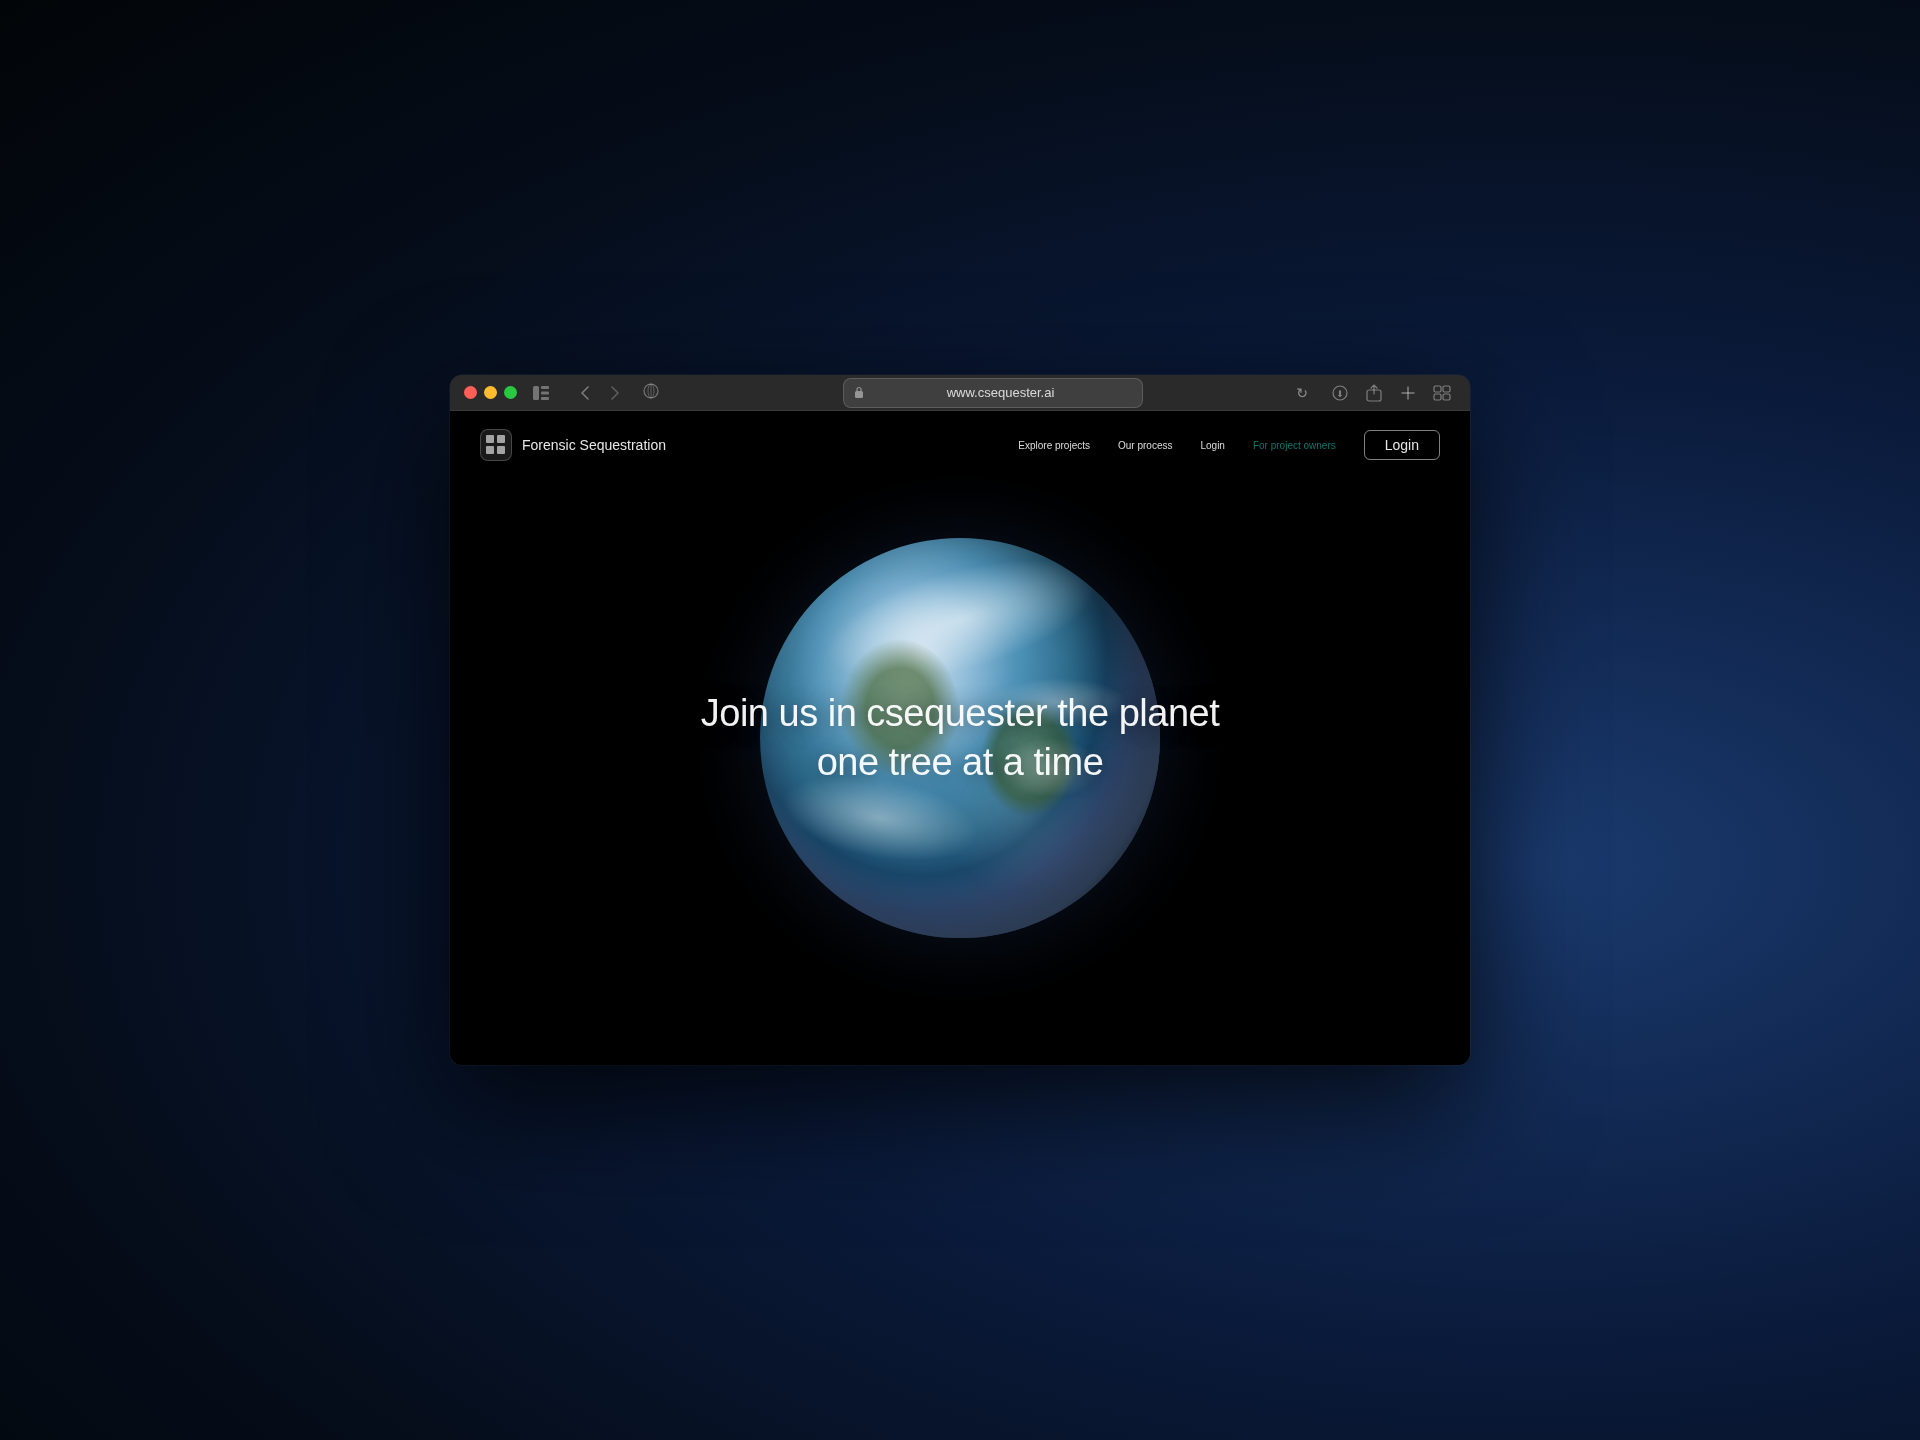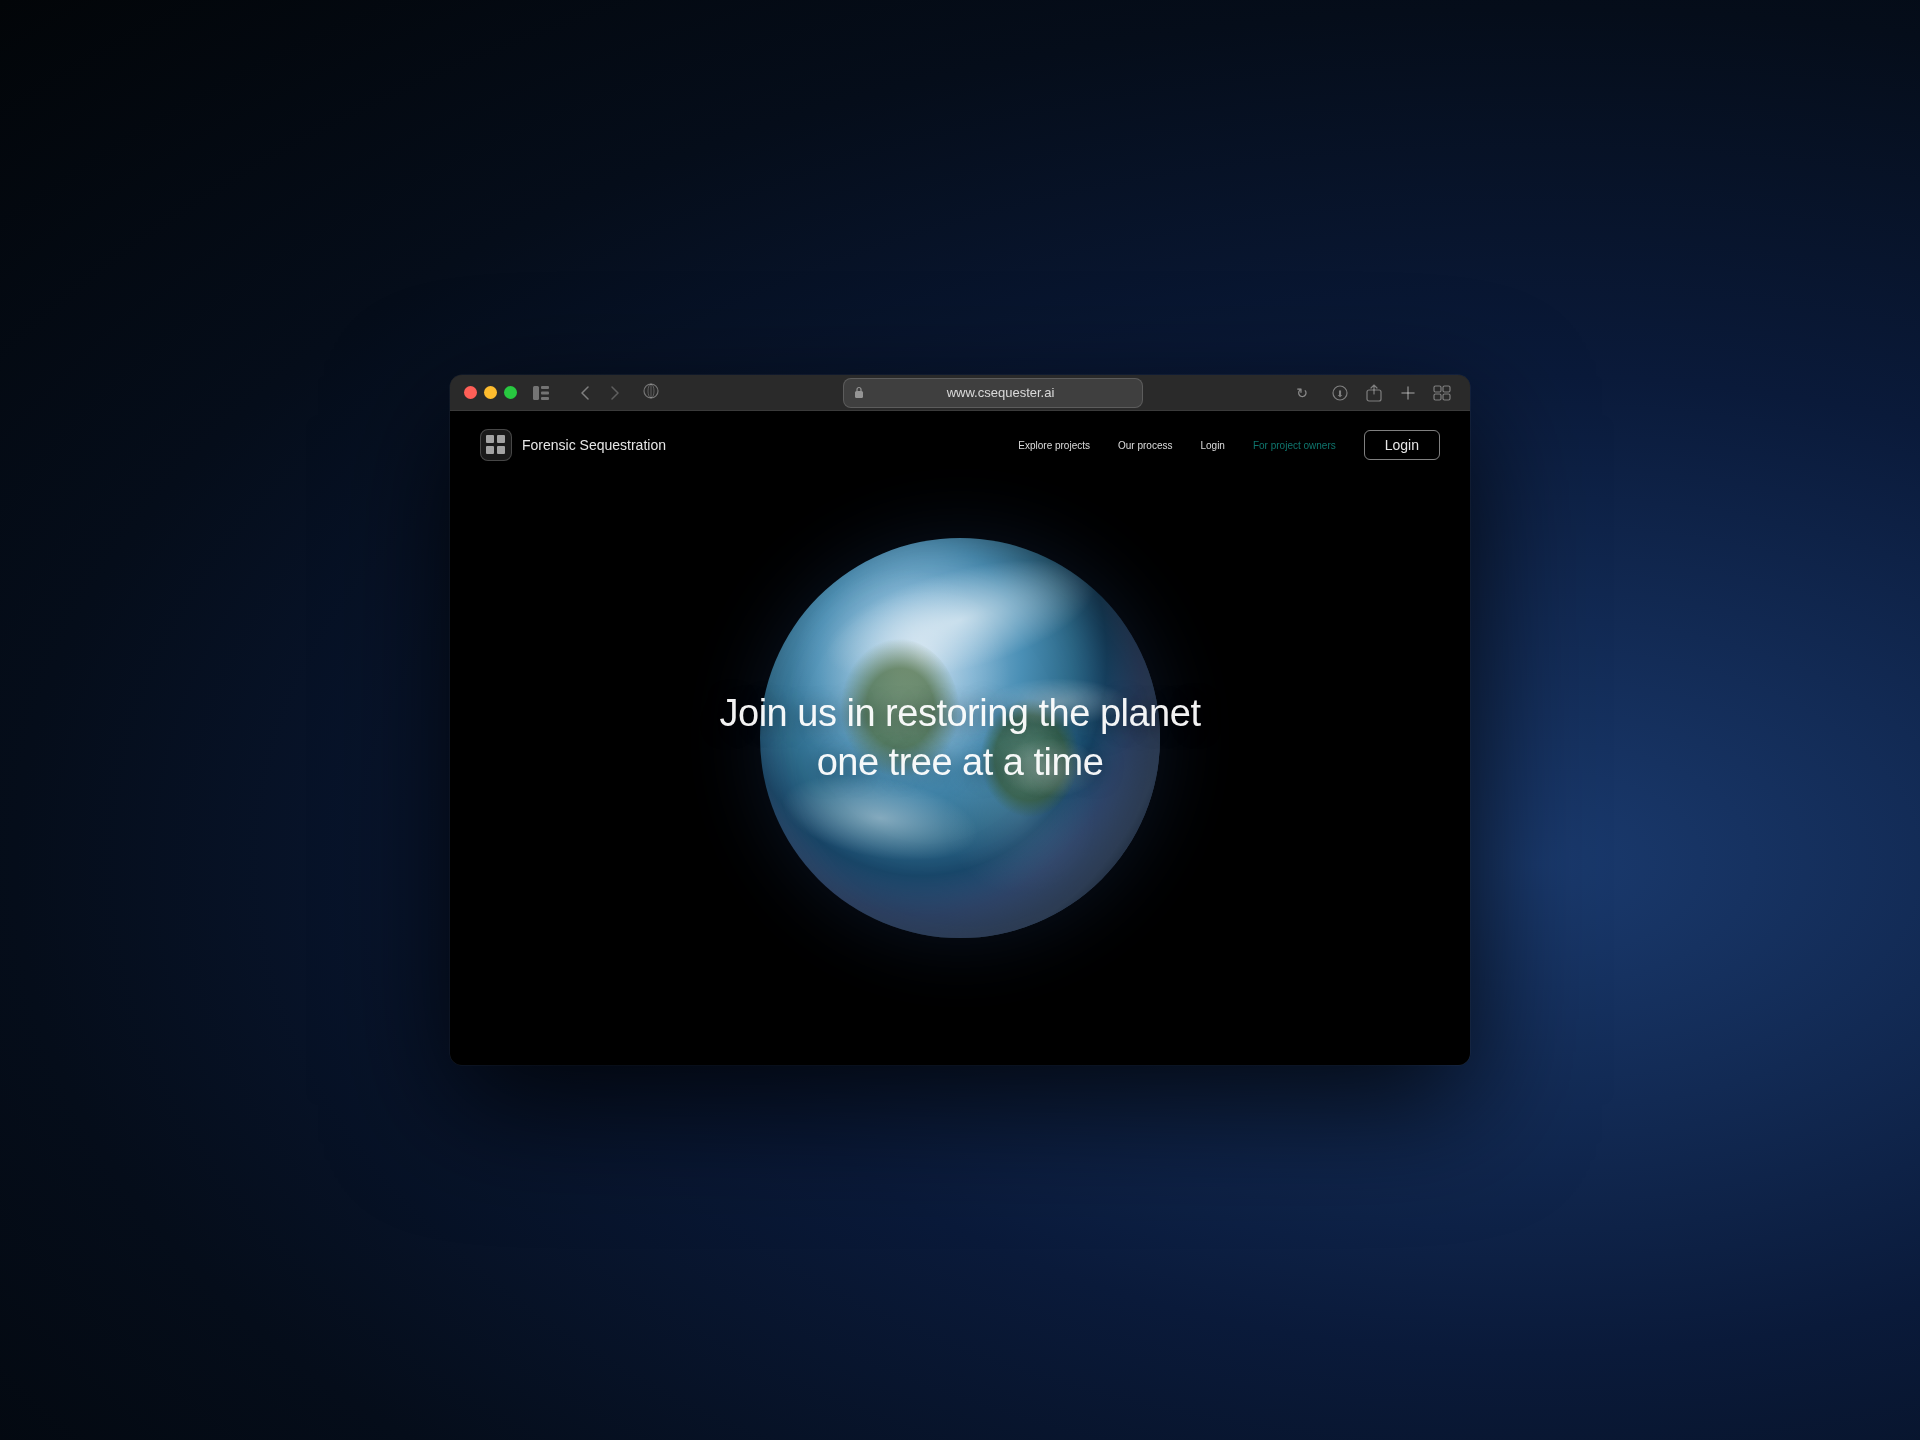--- a/index.html
+++ b/index.html
@@ -485,20 +485,20 @@
         <div class="earth-globe">
           <div class="earth-land-1"></div>
           <div class="earth-land-2"></div>
           <div class="earth-cloud-2"></div>
           <div class="earth-cloud-3"></div>
         </div>
       </div>
 
       <div class="hero-text">
         <div class="hero-headline">
-          <span>Join us in restoring the planet</span><br>
+          <span>Join us in csequester the planet</span><br>
           <span>one tree at a time</span>
         </div>
       </div>
     </div>
 
   </div>
 </div>
 
 </body></html>

